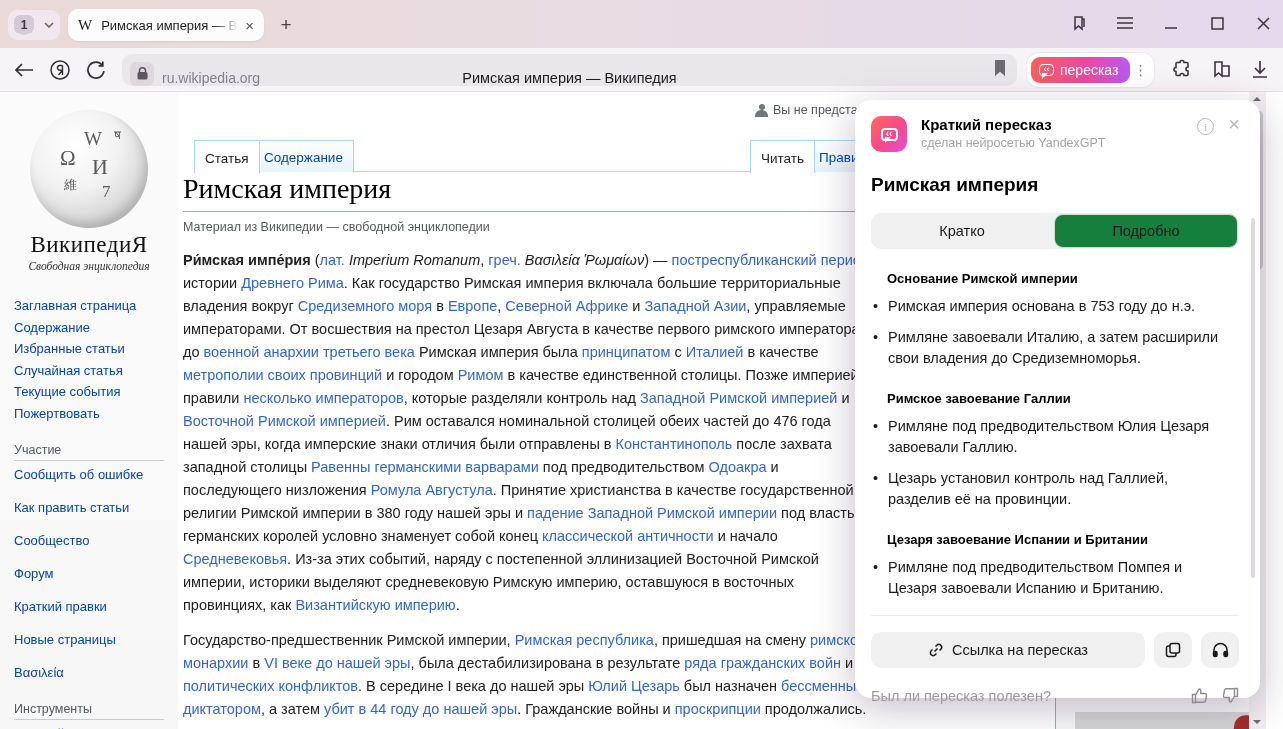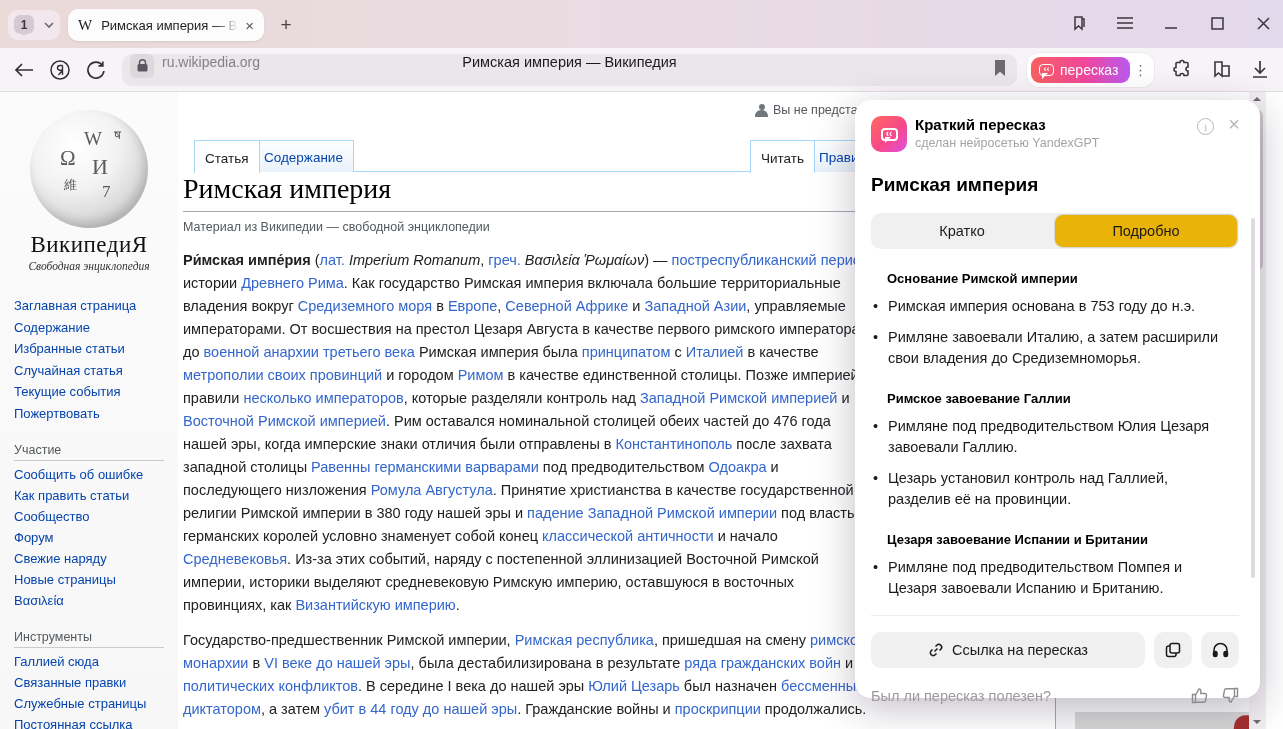--- a/index.html
+++ b/index.html
@@ -26,21 +26,21 @@
     color:#4a444c; font-size:19px; display:flex; align-items:center; justify-content:center; }
   .winctl { position:absolute; top:8px; right:10px; height:30px; display:flex; align-items:center; gap:26px; color:#3b363d; }
   .wc { width:20px; height:20px; display:flex; align-items:center; justify-content:center; }
 
   
   .toolbar { position:absolute; left:0; top:48px; width:100%; height:44px; background:#f7f4f7;
     border-bottom:1px solid #e4dfe4; display:flex; align-items:center; }
   .tbtn { width:28px; height:28px; display:flex; align-items:center; justify-content:center; color:#332f36; }
   .back { margin-left:10px; } .ya { margin-left:8px; } .rel { margin-left:8px; }
   .urlbar { position:relative; margin-left:12px; width:895px; height:32px; background:#eae7eb; border-radius:10px;
-    display:flex; align-items:flex-start; padding:0 8px; }
+    display:flex; align-items:flex-end; padding:0 8px; }
   .lockbox { width:24px; height:24px; background:#dcd8dc; border-radius:6px; display:flex; align-items:center; justify-content:center; }
   .domain { margin-left:8px; font-size:14px; color:#84808a; }
   .urltitle { position:absolute; left:0; right:0; text-align:center; font-size:14.5px; color:#1c1a1e; pointer-events:none; }
   .bkm { position:absolute; right:10px; top:5px; }
   .ptool { margin-left:10px; height:34px; background:#fff; border-radius:12px; display:flex; align-items:center; padding:4px; box-shadow:0 0 0 1px #eceaee; }
   .ppill { height:26px; border-radius:9px; padding:0 12px 0 8px; display:flex; align-items:center; gap:6px;
     background:linear-gradient(90deg,#f8605f 0%,#f0479c 55%,#b95af0 100%); color:#fff; font-size:14px; }
   .qicon { width:15px; height:12px; border:1.6px solid #fff; border-radius:4px; position:relative;
     display:flex; align-items:center; justify-content:center; font-size:9px; font-weight:bold; color:#fff; line-height:1; }
   .qicon:after { content:""; position:absolute; left:2px; bottom:-4px; border:3px solid transparent; border-top-color:#fff; border-left-color:#fff; }
@@ -52,21 +52,21 @@
   .sidebar { position:absolute; left:0; top:0; width:178px; height:100%; background:linear-gradient(180deg,#fbfbfb,#f7f7f7); font-size:13px; }
   .globe { position:relative; width:118px; height:118px; margin:18px auto 4px; border-radius:50%;
     background:radial-gradient(circle at 38% 30%,#ffffff 0%,#f2f2f2 40%,#cfcfcf 78%,#b9b9b9 100%);
     box-shadow:inset -4px -6px 10px rgba(0,0,0,.15); font-family:"Liberation Serif",serif; color:#5a5a5a; }
   .globe span { position:absolute; }
   .wlogo-title { text-align:center; font-family:"Liberation Serif",serif; font-size:23px; color:#111; letter-spacing:.5px; }
   .wlogo-sub { text-align:center; font-family:"Liberation Serif",serif; font-style:italic; font-size:11.5px; color:#333; margin-top:2px; }
   .snav { margin:26px 0 0 14px; display:flex; flex-direction:column; gap:6.5px; }
   .snav a, .snav2 a { color:#0645ad; text-decoration:none; font-size:13px; }
   .shead { margin:22px 0 4px 14px; color:#54595d; font-size:12.5px; border-bottom:1px solid #c8ccd1; width:150px; padding-bottom:3px; }
-  .snav2 { margin:6px 0 0 14px; display:flex; flex-direction:column; gap:6px; }
+  .snav2 { margin:6px 0 0 14px; display:flex; flex-direction:column; gap:18px; }
 
   .main { position:absolute; left:178px; top:0; right:17px; height:100%; }
   .personal { position:absolute; left:577px; top:11px; display:flex; align-items:center; gap:5px; color:#54595d; font-size:12.5px; white-space:nowrap; }
   .person { width:13px; height:13px; position:relative; }
   .person:before { content:""; position:absolute; left:3.5px; top:0; width:6px; height:6px; border-radius:50%; background:#72777d; }
   .person:after { content:""; position:absolute; left:0; top:6.5px; width:13px; height:7px; border-radius:6px 6px 0 0; background:#72777d; }
   .wtabs { position:absolute; left:16px; top:48px; right:0; height:32px; border-bottom:1px solid #a7d7f9; font-size:13.5px; }
   .wtab { position:absolute; top:0; height:32px; padding:0 10px; display:flex; align-items:flex-end; padding-bottom:7px;
     border:1px solid #a7d7f9; border-bottom:none; background:linear-gradient(180deg,#ffffff,#e8f2fa); color:#0645ad; white-space:nowrap; }
   .wtab.act { background:#fff; color:#222; height:33px; z-index:2; }
@@ -91,30 +91,30 @@
   .arr.up { top:5px; border-bottom-color:#6f6a72; border-top-width:0; }
   .arr.dn { bottom:5px; border-top-color:#6f6a72; border-bottom-width:0; }
 
   
   .panel { position:absolute; left:855px; top:100px; width:405px; height:598px; background:#fff; border-radius:16px;
     box-shadow:0 10px 40px rgba(40,20,50,.28); z-index:50; padding:16px 20px 0 16px; color:#1a1a1a; }
   .phead { display:flex; align-items:flex-start; }
   .picon { width:36px; height:36px; border-radius:10px; background:linear-gradient(135deg,#ff6a5e 0%,#f74889 55%,#e14fe0 100%);
     display:flex; align-items:center; justify-content:center; flex:none; }
   .picon .qicon { width:17px; height:13px; border-width:2px; font-size:10px; }
-  .pht { margin-left:8px; flex:1; }
+  .pht { margin-left:14px; flex:1; }
   .ptitle { font-size:15px; font-weight:bold; color:#000; }
   .psub { font-size:12.5px; color:#a5a3a3; margin-top:3px; }
   .pinfo { width:17px; height:17px; border:1.5px solid #b9b7b9; border-radius:50%; color:#b9b7b9; font-size:11px;
     display:flex; align-items:center; justify-content:center; font-family:"Liberation Serif",serif; margin:2px 14px 0 0; }
   .pclose { color:#b9b7b9; font-size:20px; line-height:16px; margin-top:0; }
   .pheading { font-size:19px; font-weight:bold; margin:22px 0 0 0; color:#000; }
   .seg { margin-top:17px; width:368px; height:36px; background:#f1f0f1; border-radius:10px; display:flex; position:relative; }
   .seg .opt { flex:1; display:flex; align-items:center; justify-content:center; font-size:14.5px; color:#1a1a1a;border-radius:7px; }
-  .seg .opt.on { background:#eab308; border:1px solid #d8d7d8; border-radius:9px; margin:1px; font-weight:normal; }
+  .seg .opt.on { background:#15803d; border:1px solid #d8d7d8; border-radius:9px; margin:1px; font-weight:normal; }
   .sec-t { font-size:13px; font-weight:bold; margin:22px 16px 4px; color:#000; }
   .blist { list-style:none; }
   .blist li { position:relative; padding-left:17px; margin-top:10px; font-size:14.5px; line-height:21px; width:352px; }
   .blist li:before { content:"•"; position:absolute; left:2px; top:0; color:#1a1a1a; }
   .pdiv { height:1px; background:#ececec; margin:16px 0 16px; width:368px; }
   .prow { display:flex; gap:9px; width:368px; }
   .linkbtn { flex:1; height:36px; background:#f1f0f1; border:none; border-radius:10px; font-size:14.5px; color:#1a1a1a;
     display:flex; align-items:center; justify-content:center; gap:8px; font-family:inherit; }
   .sqbtn { width:38px; height:36px; background:#f1f0f1; border:none; border-radius:10px; display:flex; align-items:center; justify-content:center; }
   .pfoot { display:flex; align-items:center; margin-top:19px; width:368px; }
@@ -252,21 +252,21 @@
         <a>Случайная статья</a>
         <a>Текущие события</a>
         <a>Пожертвовать</a>
       </nav>
       <div class="shead">Участие</div>
       <nav class="snav2">
         <a>Сообщить об ошибке</a>
         <a>Как править статьи</a>
         <a>Сообщество</a>
         <a>Форум</a>
-        <a>Свежие наряду</a>
+        <a>Краткий правки</a>
         <a>Новые страницы</a>
         <a>Βασιλεία</a>
       </nav>
       <div class="shead">Инструменты</div>
       <nav class="snav2">
         <a>Галлией сюда</a>
         <a>Связанные правки</a>
         <a>Служебные страницы</a>
         <a>Постоянная ссылка</a>
 

